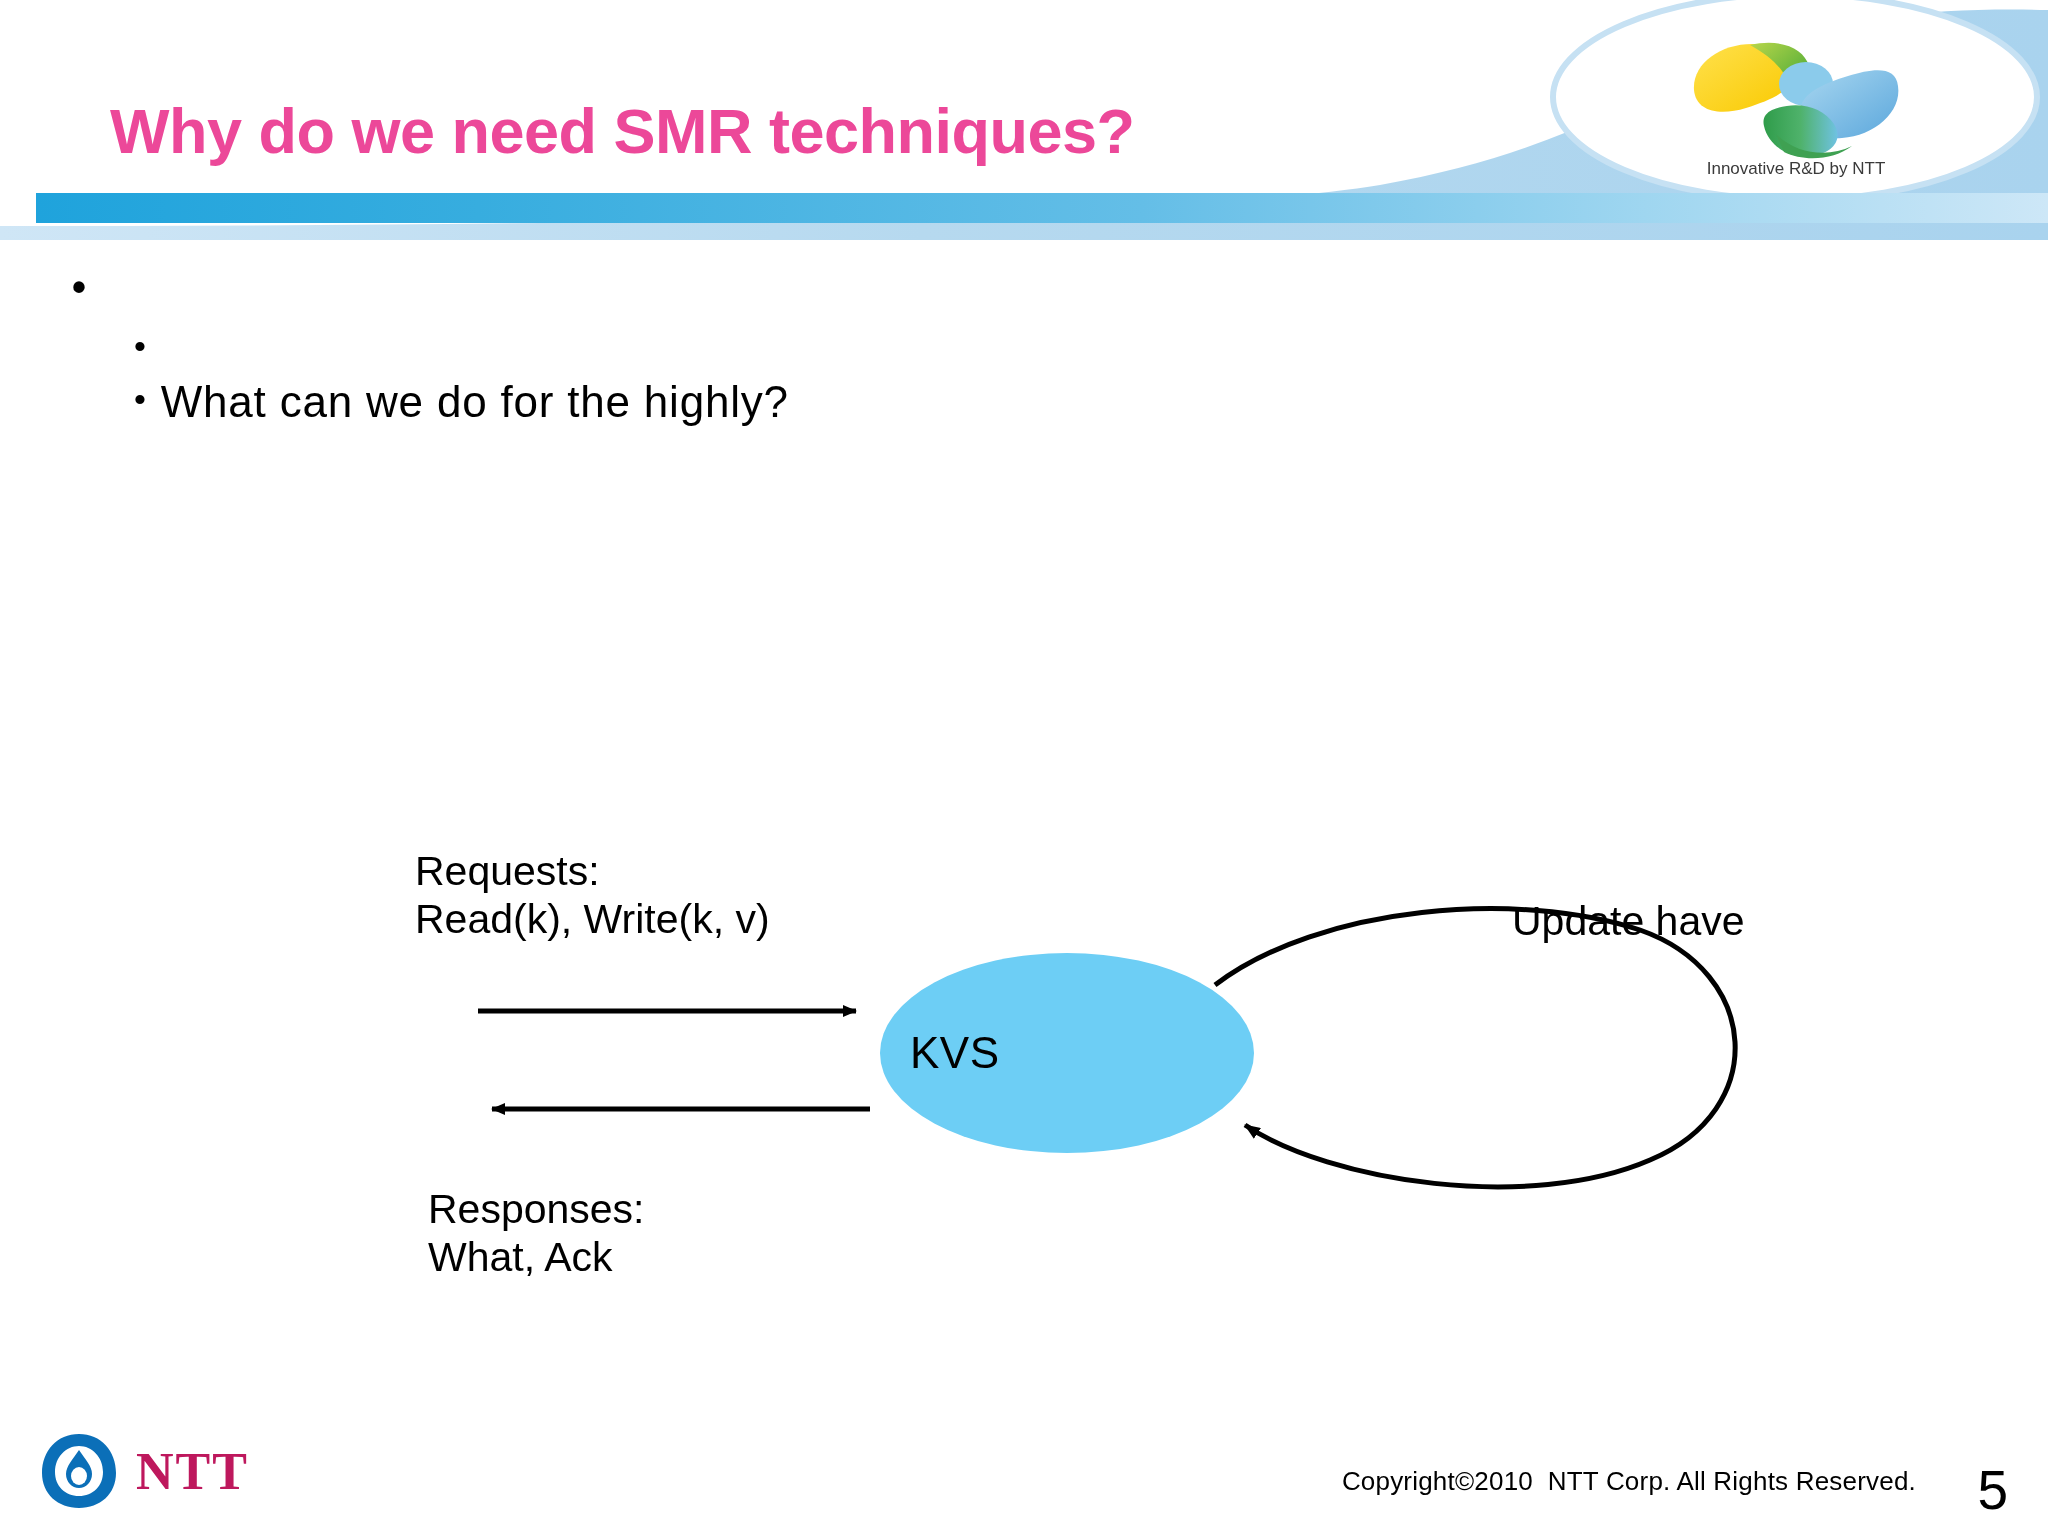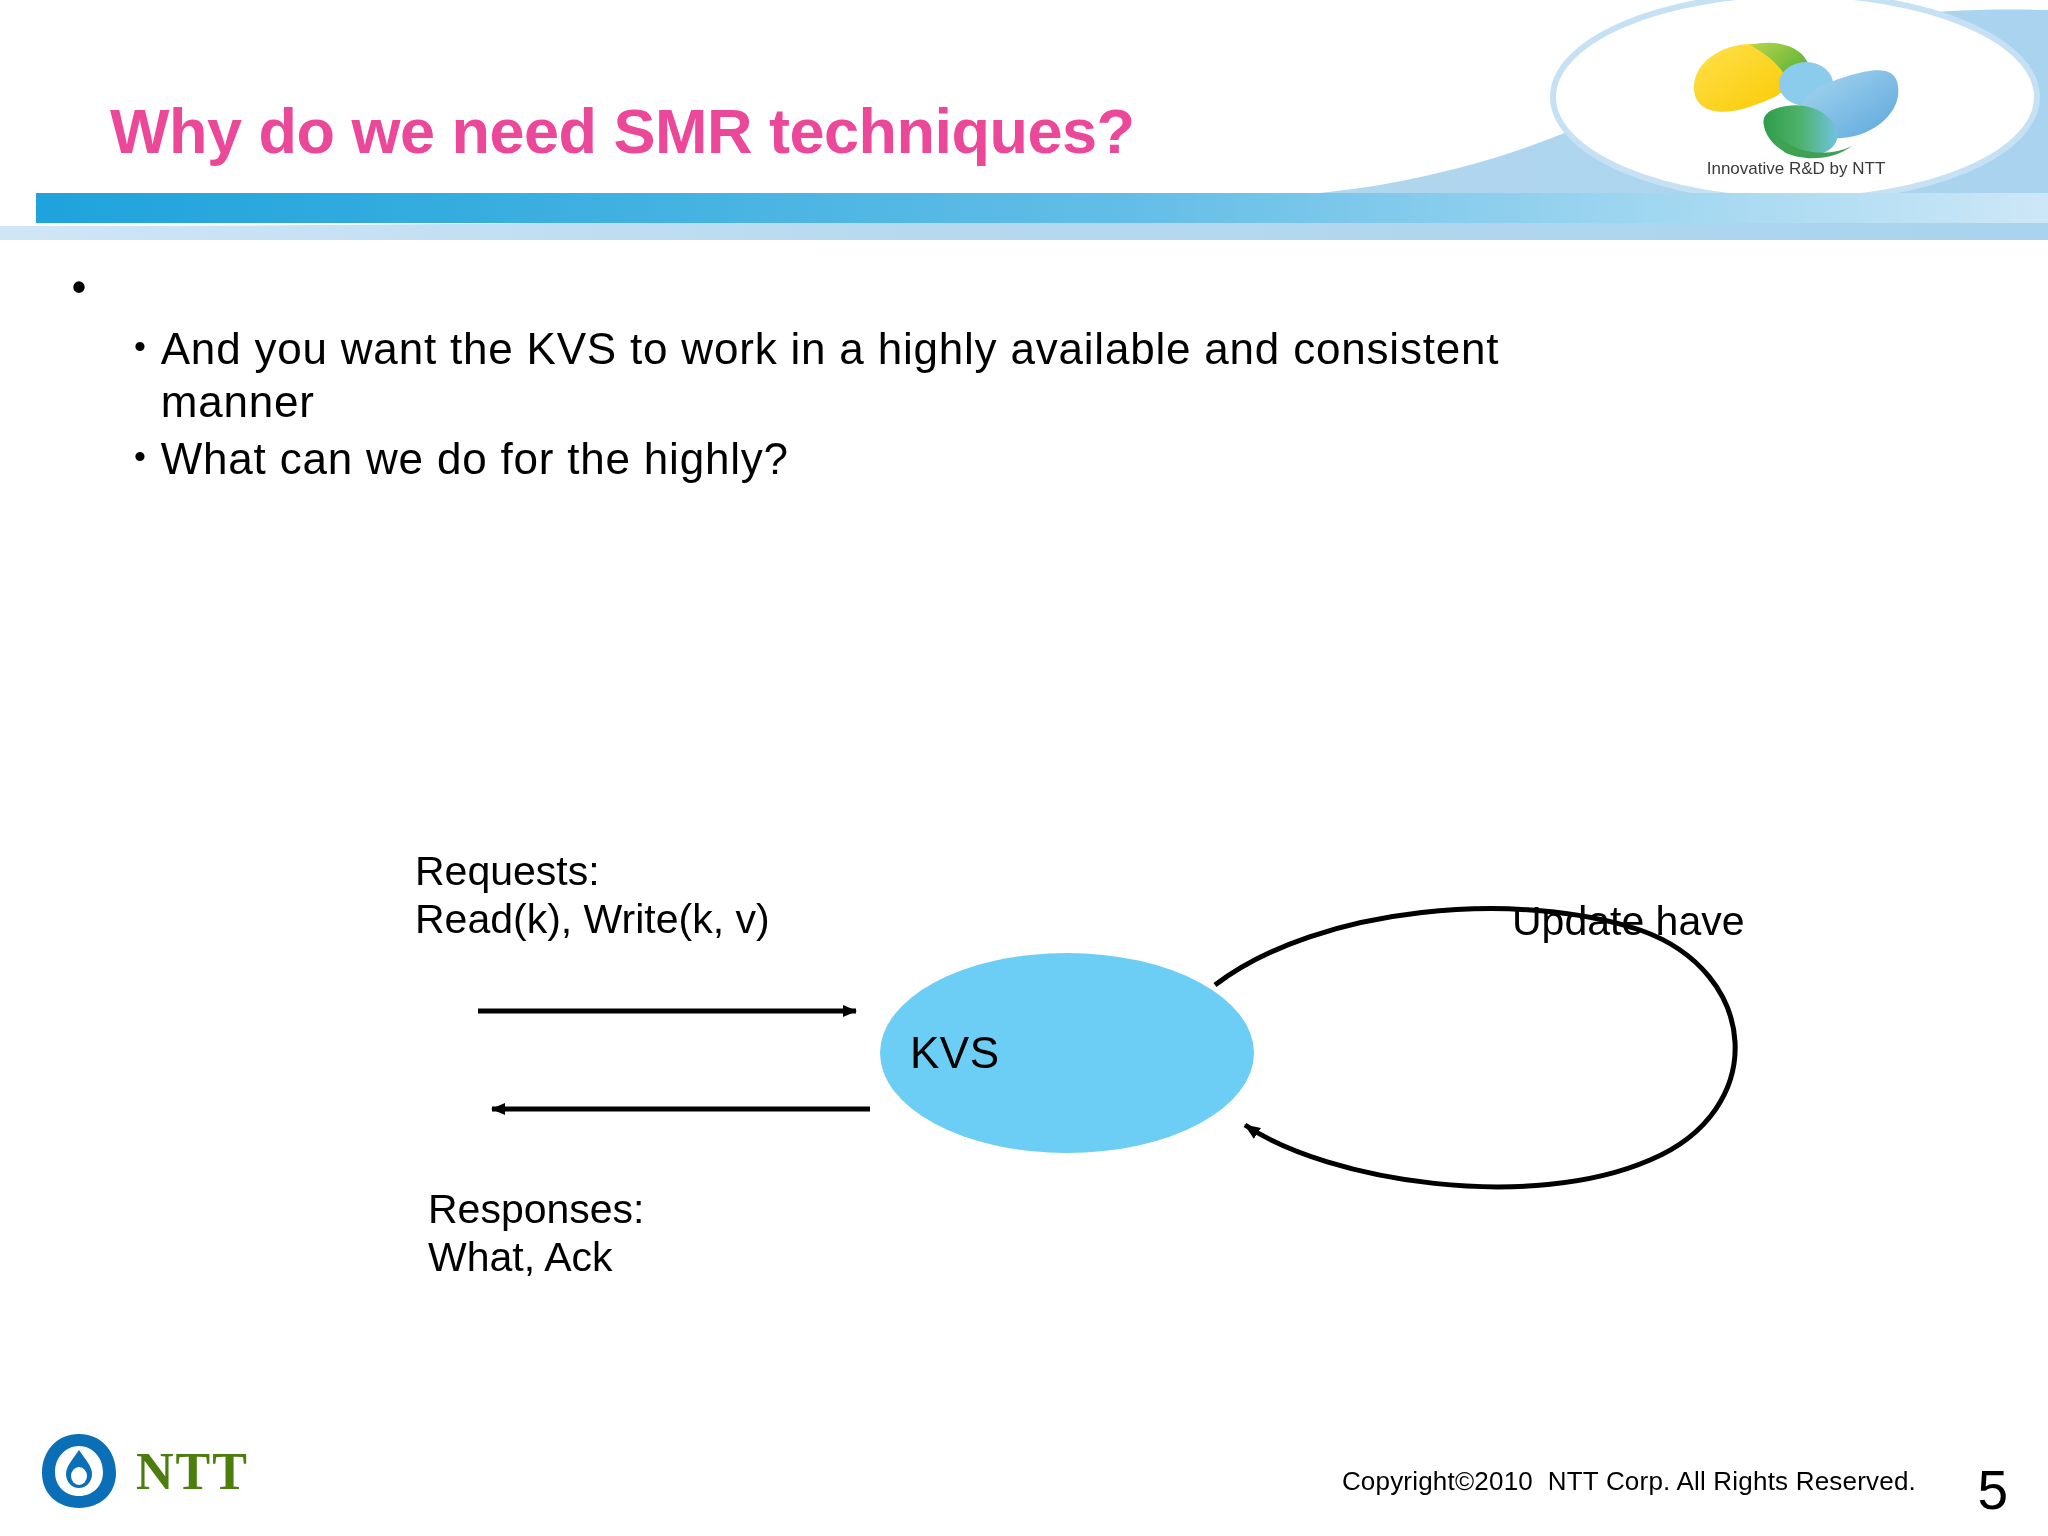--- a/index.html
+++ b/index.html
@@ -123,21 +123,21 @@
     left: 36px;
     bottom: 22px;
     display: flex;
     align-items: center;
   }
   #footer-logo-text {
     font-family: "Liberation Serif", serif;
     font-size: 52px;
     font-weight: bold;
     letter-spacing: 2px;
-    color: #4d7c0f;
+    color: #be185d;
     margin-left: 14px;
   }
   #footer-copyright {
     position: absolute;
     right: 132px;
     bottom: 39px;
     font-size: 26px;
     letter-spacing: 0.2px;
     white-space: pre;
     color: #000000;
@@ -212,21 +212,20 @@
 </svg>
 
 <div id="bullet-block">
 
   <div class="bullet-l1">
     <span class="dot">•</span>
   </div>
 
   <div class="bullet-l2">
     <span class="dot">•</span>
-    <span class="txt">And you want the KVS to work in a highly available and consistent manner</span>
   </div>
 
   <div class="bullet-l2">
     <span class="dot">•</span>
     <span class="txt">What can we do for the highly?</span>
   </div>
 
 </div>
 
 <svg id="diagram" viewBox="0 0 2048 1536" xmlns="http://www.w3.org/2000/svg">

